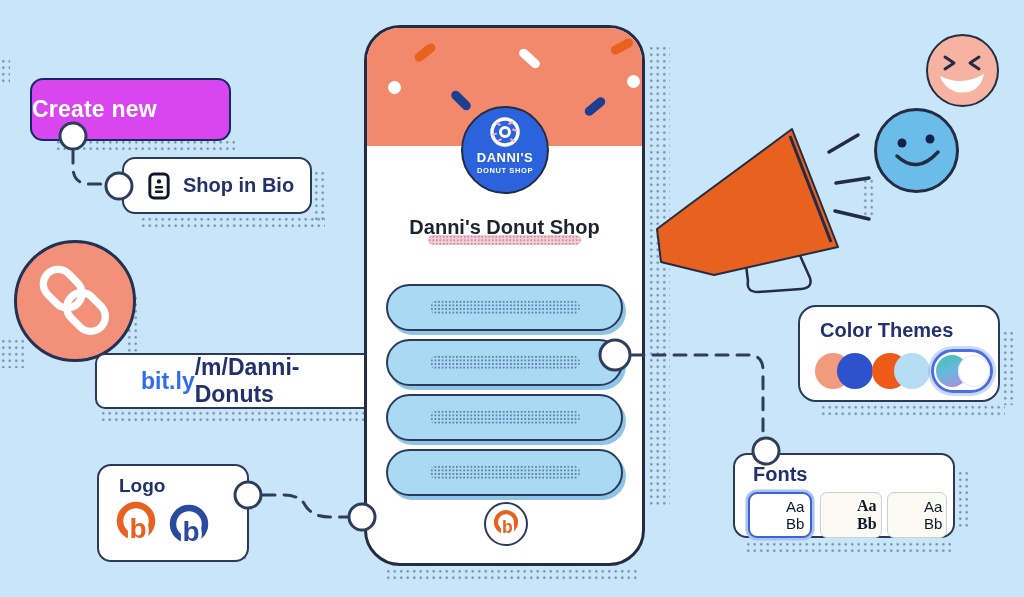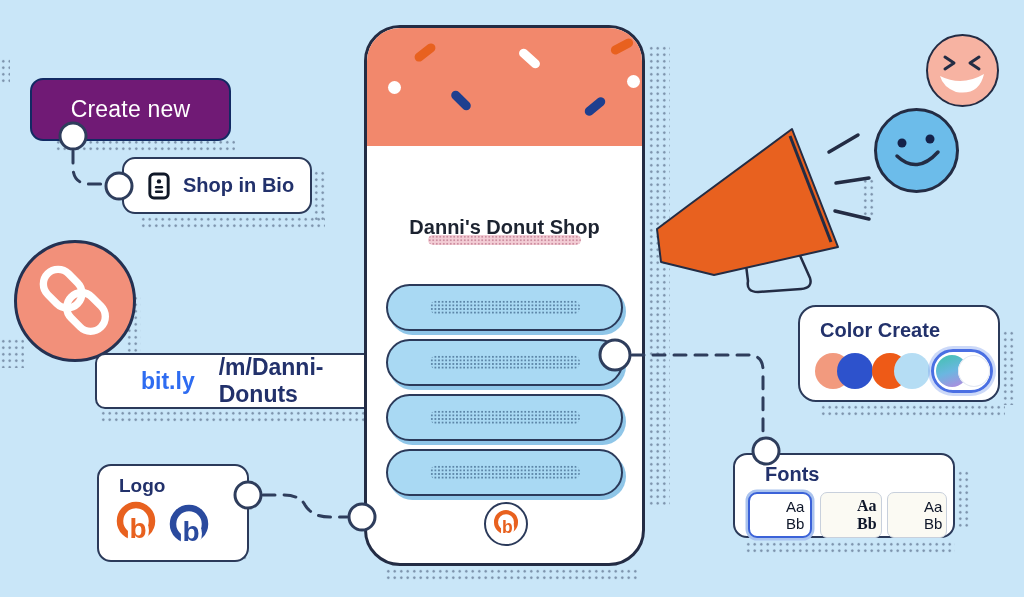--- a/index.html
+++ b/index.html
@@ -6,23 +6,23 @@
   #stage{position:relative;width:1024px;height:597px;overflow:hidden;
          font-family:"Liberation Sans","DejaVu Sans",sans-serif;background:#c9e6f8;}
   
   .ht{position:absolute;background-image:radial-gradient(circle,#2b3a5a 1.1px,transparent 1.4px);
       background-size:6.5px 6.5px;opacity:.5;z-index:0;}
   
   .lyr{position:absolute;left:0;top:0;pointer-events:none;}
   #art-layer{z-index:1;} #wire-layer{z-index:6;}
   
   .panel{position:absolute;background:#fff;border:2.5px solid #2b3a5a;z-index:2;box-sizing:border-box;}
-  .btn-navy{position:absolute;z-index:2;background:#701a75;border:2px solid #122a63;border-radius:13px;
-            display:flex;align-items:center;justify-content:center;color:#fff;
-            font-size:23px;font-weight:400;letter-spacing:.2px;}
+  .btn-navy{position:absolute;z-index:2;background:#d946ef;border:2px solid #122a63;border-radius:13px;
+            display:flex;align-items:center;color:#fff;
+            font-size:23px;font-weight:700;letter-spacing:.2px;}
   .chip{border-radius:13px;display:flex;align-items:center;}
   .navy-text{color:#22316b;}
   .panel-title{position:absolute;font-size:19px;font-weight:800;color:#22316b;}
   
   #phone{position:absolute;left:364px;top:25px;width:281px;height:541px;background:#fff;
          border:3px solid #232c44;border-radius:36px;z-index:2;box-sizing:border-box;overflow:hidden;}
   #phone-header{position:absolute;left:0;top:0;width:100%;height:118px;background:#f2886c;}
   .sprk{position:absolute;border-radius:5px;}
   .sprk.o{background:#e8611f;} .sprk.n{background:#1e3f8f;} .sprk.w{background:#fff;}
   .dotw{position:absolute;background:#fff;border-radius:50%;}
@@ -43,21 +43,21 @@
         background-image:radial-gradient(#4a7296 .9px,transparent 1.05px);background-size:3.6px 3.6px;}
   #phone-footer-logo{position:absolute;left:117px;top:474px;width:44px;height:44px;border-radius:50%;
         border:2.3px solid #2b3a5a;box-sizing:border-box;display:flex;align-items:center;justify-content:center;background:#fff;}
   
   #chain-badge{position:absolute;left:14px;top:240px;width:122px;height:122px;border-radius:50%;
         background:#f2907a;border:3px solid #243152;box-sizing:border-box;z-index:2;
         display:flex;align-items:center;justify-content:center;}
   
   #url-chip{left:95px;top:353px;width:284px;height:56px;border-radius:10px;
         display:flex;align-items:center;justify-content:center;font-size:23px;font-weight:800;padding-left:44px;}
-  #url-chip .domain{color:#2e6cf1;} #url-chip .path{color:#22316b;margin-left:24px;}
+  #url-chip .domain{color:#2e6cf1;} #url-chip .path{color:#22316b;}
   
   #lib-chip{left:122px;top:157px;width:190px;height:57px;padding-left:24px;gap:13px;
         font-size:20px;font-weight:800;}
   
   #logo-panel{left:97px;top:448px;width:152px;height:98px;border-radius:14px;margin-top:16px;}
   .blogo{position:absolute;}
   
   #themes-panel{left:798px;top:305px;width:202px;height:97px;border-radius:18px;}
   .pair{position:absolute;top:44px;width:60px;height:40px;}
   .pair .c{position:absolute;width:36px;height:36px;border-radius:50%;top:2px;}
@@ -167,57 +167,73 @@
     </div>
     <div class="blogo" style="left:66px;top:37px;">
       <svg width="48" height="48" viewBox="0 0 48 48">
         <circle cx="24" cy="21" r="16" fill="none" stroke="#2a4a9e" stroke-width="6.5"></circle>
         <text x="26" y="38" font-family="Liberation Sans, sans-serif" font-size="28" font-weight="bold" fill="#2a4a9e" stroke="#fff" stroke-width="7" paint-order="stroke" text-anchor="middle">b</text>
       </svg>
     </div>
   </div>
 
   <div class="panel" id="themes-panel">
-    <div class="panel-title" style="left:20px;top:12px;font-size:20px;">Color Create</div>
+    <div class="panel-title" style="left:20px;top:12px;font-size:20px;">Color Themes</div>
     <div class="pair" style="left:15px;">
       <span class="c back sw1-a"></span>
       <span class="c front sw1-b"></span>
     </div>
     <div class="pair" style="left:72px;">
       <span class="c back sw2-a"></span>
       <span class="c front sw2-b"></span>
     </div>
     <div class="pair" id="pair3">
       <span class="c sw3-a"></span>
       <span class="c sw3-b"></span>
     </div>
   </div>
 
   <div class="panel" id="fonts-panel">
-    <div class="panel-title" style="left:30px;top:8px;font-size:20px;">Fonts</div>
+    <div class="panel-title" style="left:18px;top:8px;font-size:20px;">Fonts</div>
     <div class="font-btn sel" style="left:13px;width:64px;">
       <span>Aa Bb</span>
     </div>
     <div class="font-btn font-serif-bold" style="left:85px;width:62px;">
       <span>Aa Bb</span>
     </div>
     <div class="font-btn" style="left:152px;width:60px;">
       <span>Aa Bb</span>
     </div>
   </div>
 
   <div id="phone">
     <div id="phone-header">
       <span class="sprk o" style="left:46px;top:20px;width:24px;height:9px;transform:rotate(-38deg);"></span>
       <span class="sprk w" style="left:150px;top:26px;width:25px;height:9px;transform:rotate(42deg);"></span>
       <span class="sprk o" style="left:243px;top:14px;width:24px;height:9px;transform:rotate(-28deg);"></span>
       <span class="dotw" style="left:21px;top:53px;width:13px;height:13px;"></span>
       <span class="sprk n" style="left:82px;top:68px;width:24px;height:9px;transform:rotate(45deg);"></span>
       <span class="dotw" style="left:260px;top:47px;width:13px;height:13px;"></span>
       <span class="sprk n" style="left:216px;top:74px;width:24px;height:9px;transform:rotate(-40deg);"></span>
+    </div>
+    <div id="brand-badge">
+      <svg width="44" height="36" viewBox="0 0 44 36" style="margin-top:7px;">
+        <circle cx="22" cy="17" r="13" fill="none" stroke="#fff" stroke-width="3.5"></circle>
+        <circle cx="22" cy="17" r="4.5" fill="none" stroke="#fff" stroke-width="3"></circle>
+        <g fill="#f2a9d0">
+          <rect x="13" y="8" width="5" height="2.2" rx="1" transform="rotate(35 15.5 9)"></rect>
+          <rect x="25" y="7" width="5" height="2.2" rx="1" transform="rotate(-25 27.5 8)"></rect>
+          <rect x="9" y="18" width="5" height="2.2" rx="1" transform="rotate(-15 11.5 19)"></rect>
+          <rect x="29" y="14" width="5" height="2.2" rx="1" transform="rotate(20 31.5 15)"></rect>
+          <rect x="14" y="24" width="5" height="2.2" rx="1" transform="rotate(-30 16.5 25)"></rect>
+          <rect x="27" y="24" width="5" height="2.2" rx="1" transform="rotate(30 29.5 25)"></rect>
+        </g>
+      </svg>
+      <div class="l1">DANNI'S</div>
+      <div class="l2">DONUT SHOP</div>
     </div>
     <div id="profile-name">Danni's Donut Shop</div>
     <div id="name-scribble"></div>
     <div class="pill" style="top:256px;">
         <div class="pill-scribble"></div>
       </div>
     <div class="pill" style="top:311px;">
         <div class="pill-scribble"></div>
       </div>
     <div class="pill" style="top:366px;">

